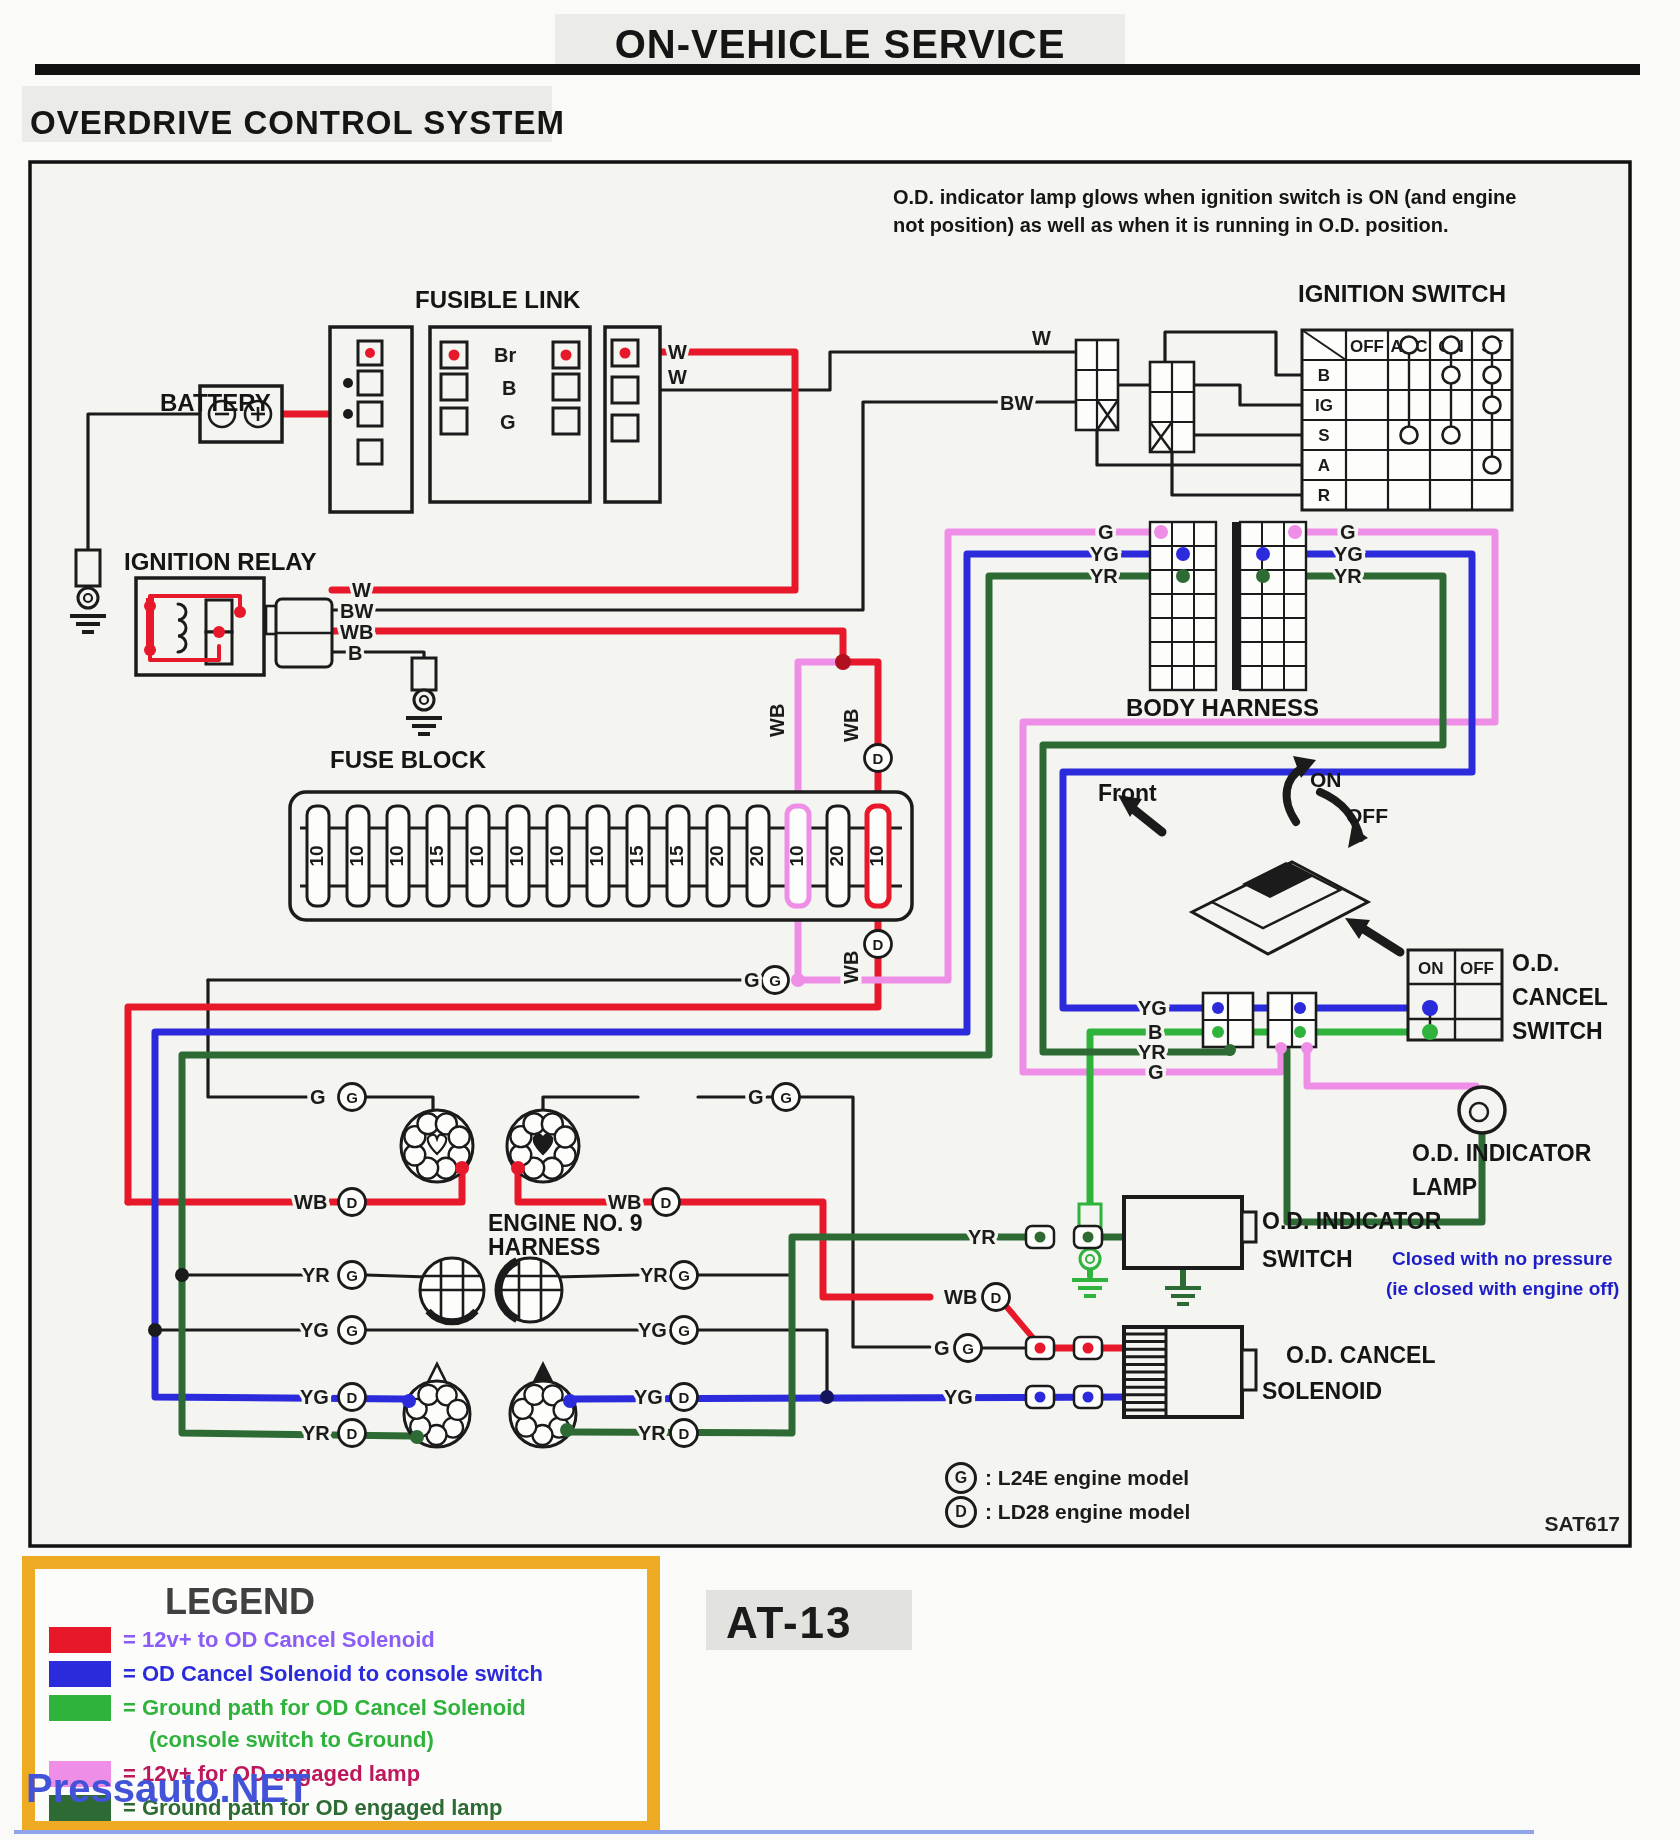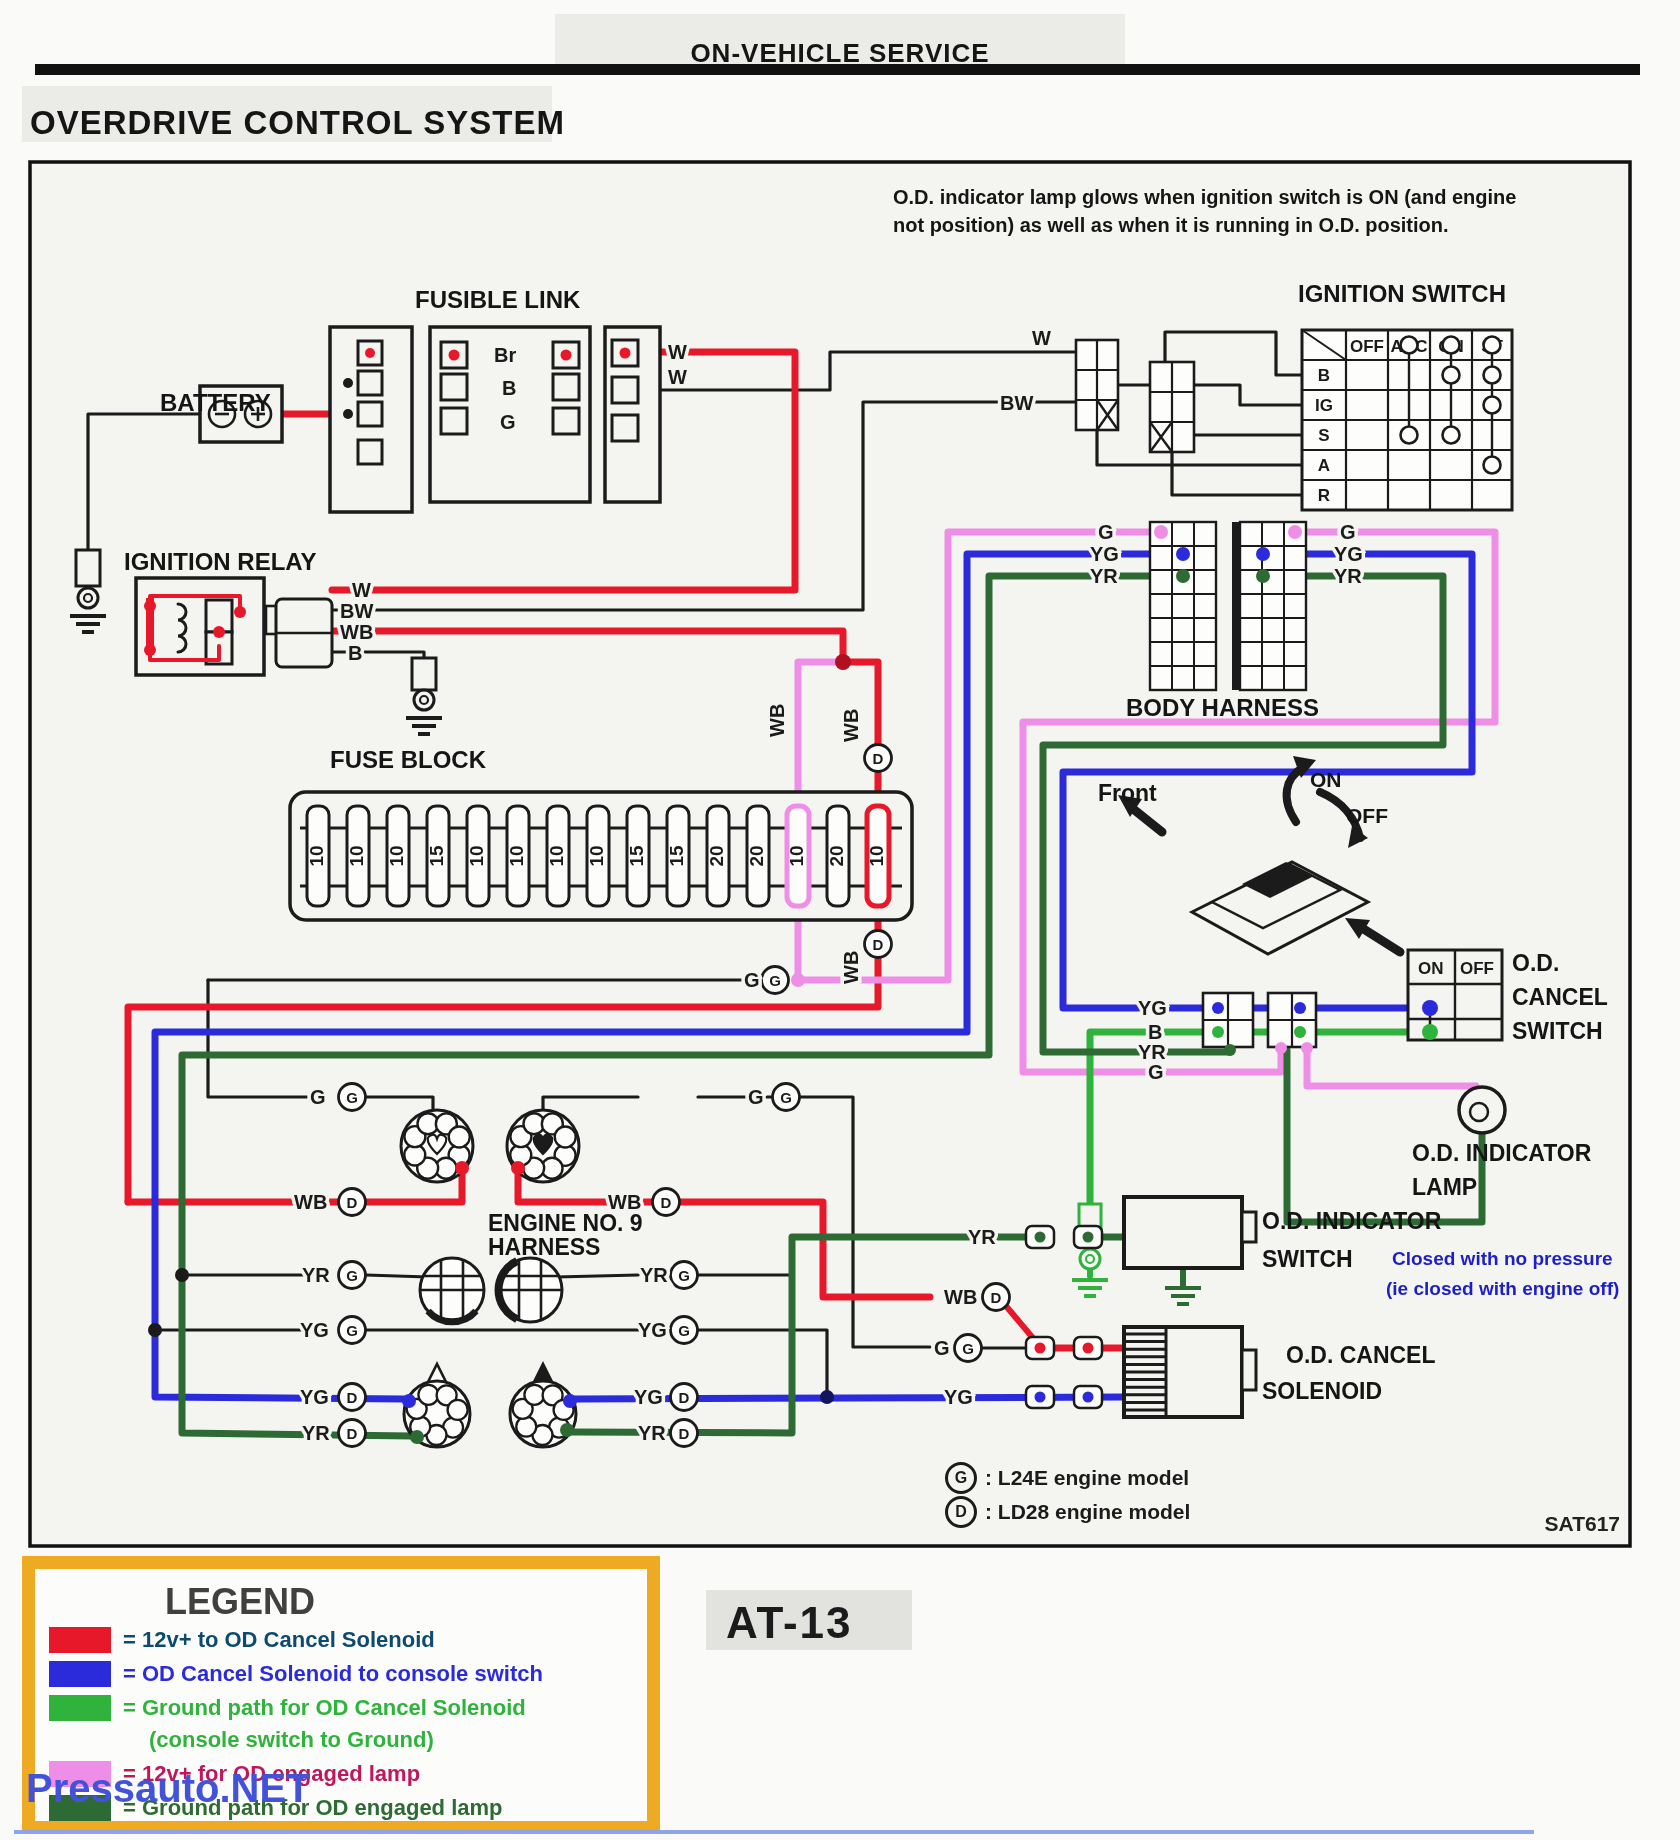--- a/index.html
+++ b/index.html
@@ -1,20 +1,20 @@
 <!DOCTYPE html>
 <html><head>
 <meta charset="utf-8">
 <style>
   html,body{margin:0;padding:0;background:#fafaf8;}
   #page{position:relative;width:1680px;height:1840px;overflow:hidden;
         font-family:"Liberation Sans",sans-serif;}
   #diagram-svg{position:absolute;left:0;top:0;}
   .hlbl{position:absolute;color:#151515;font-weight:bold;white-space:nowrap;pointer-events:none;}
-  .t30{font-size:26px;margin-top:16px;} .t29{font-size:33px;} .t24{font-size:24px;} .t23{font-size:23px;}
+  .t30{font-size:40px;} .t29{font-size:33px;} .t24{font-size:24px;} .t23{font-size:23px;}
   .t21{font-size:21px;} .t20{font-size:20px;} .t19{font-size:19px;}
   .note-blue{color:#1e1ec8;}
   #legend{position:absolute;left:22px;top:1556px;width:612px;height:252px;
           border:13px solid #eeaa22;background:#fcfcfa;}
   .leg-row{position:absolute;left:14px;display:flex;align-items:center;}
   .leg-swatch{width:62px;height:26px;margin-right:12px;flex:0 0 auto;}
   .leg-text{font-size:22px;font-weight:bold;white-space:nowrap;}
   #legend-title{position:absolute;left:130px;top:12px;font-size:36px;font-weight:bold;color:#404040;}
   #watermark{position:absolute;left:26px;top:1766px;font-size:40px;font-weight:bold;color:#4253d9;}
   #at-label{position:absolute;left:726px;top:1598px;font-size:44px;font-weight:bold;color:#1b1b1b;letter-spacing:2px;}
@@ -493,21 +493,21 @@
     <span>:  LD28 engine model</span>
   </div>
 
   <div id="sat-label">SAT617</div>
   <div id="at-label">AT-13</div>
 
   <div id="legend">
     <div id="legend-title">LEGEND</div>
   <div class="leg-row" style="top: 58px;">
         <div class="leg-swatch" style="background: rgb(232, 24, 43);"></div>
-        <span class="leg-text" style="color: #0c4a6e;">= 12v+ to OD Cancel Solenoid</span>
+        <span class="leg-text" style="color: #8b5cf6;">= 12v+ to OD Cancel Solenoid</span>
       </div>
       <div class="leg-row" style="top: 92px;">
         <div class="leg-swatch" style="background: rgb(43, 43, 220);"></div>
         <span class="leg-text" style="color: rgb(43, 43, 220);">= OD Cancel Solenoid to console switch</span>
       </div>
       <div class="leg-row" style="top: 126px;">
         <div class="leg-swatch" style="background: rgb(47, 179, 61);"></div>
         <span class="leg-text" style="color: rgb(47, 179, 61);">= Ground path for OD Cancel Solenoid</span>
       </div>
       <div class="leg-row" style="top: 158px; left: 114px;">

